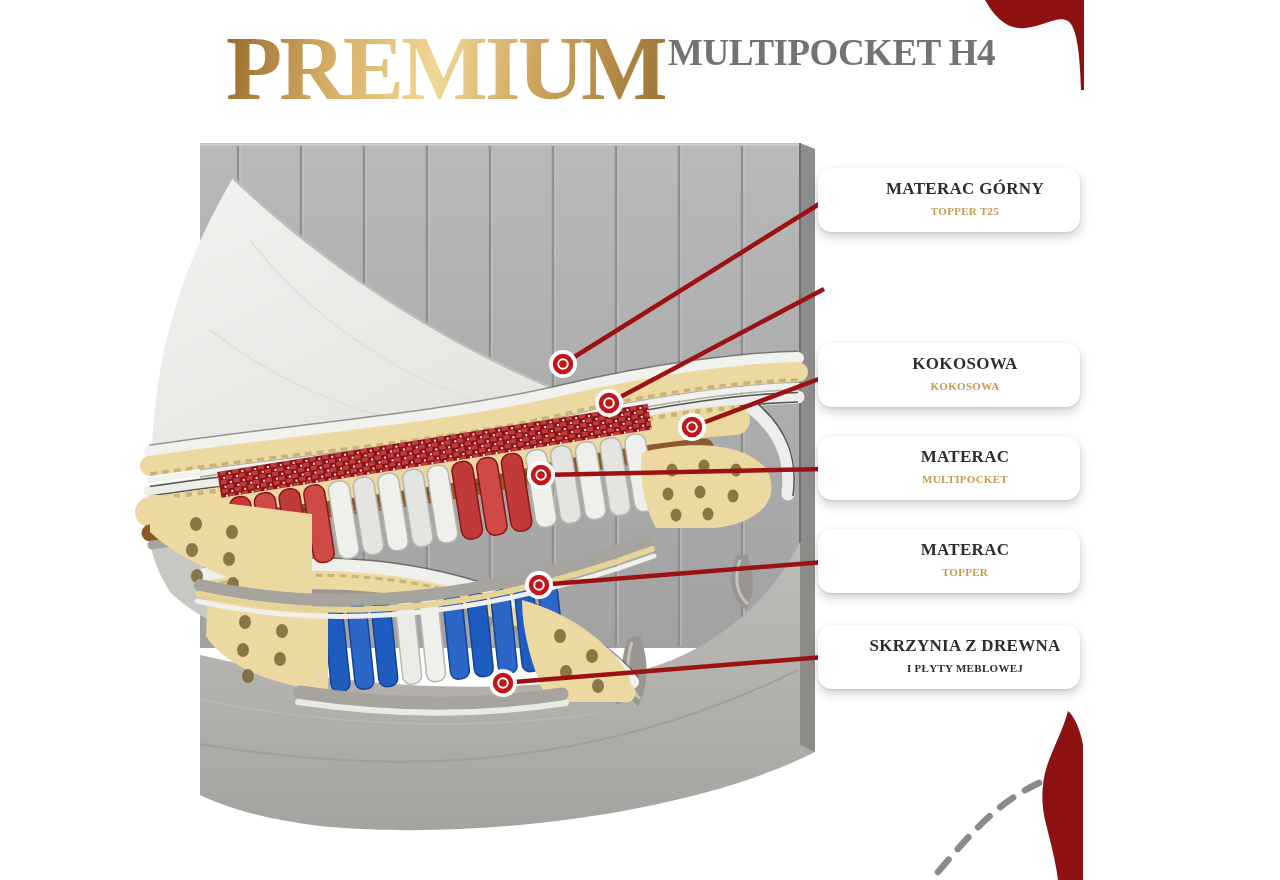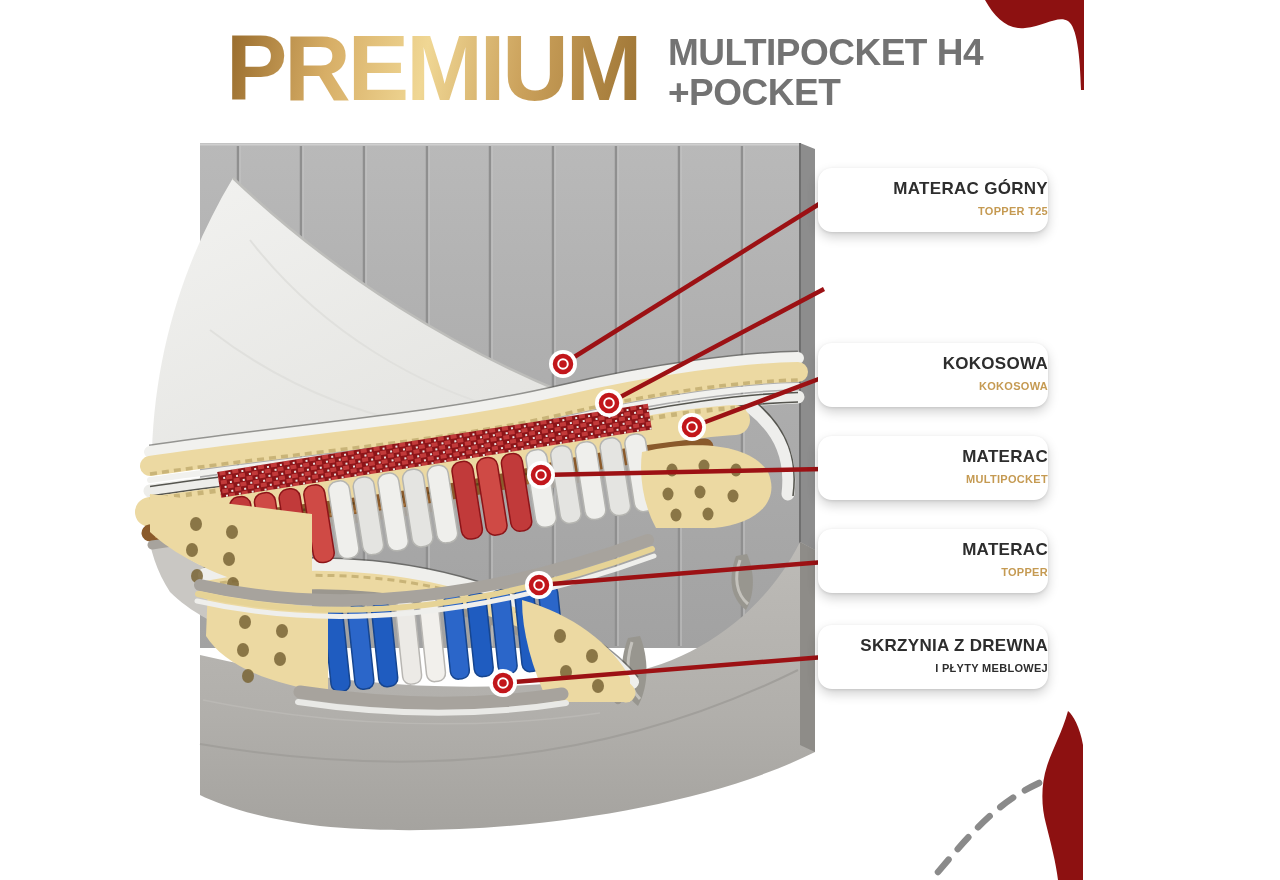--- a/index.html
+++ b/index.html
@@ -1,29 +1,29 @@
 <!DOCTYPE html>
 <html><head>
 <meta charset="utf-8">
 <style>
   html,body{margin:0;padding:0;background:#ffffff;}
   #frame{position:relative;width:1280px;height:880px;background:#ffffff;overflow:hidden;
-         font-family:Liberation Sans, sans-serif;}
+         font-family:Liberation Serif, serif;}
   svg{position:absolute;left:0;top:0;}
   
   .hdr{position:absolute;top:0;left:0;width:1100px;height:130px;}
   .brand{position:absolute;left:226px;top:22px;font-size:92px;font-weight:bold;letter-spacing:-3px;
          background:linear-gradient(100deg,#96692a 0%,#d7ae66 25%,#f0d794 48%,#caa05a 72%,#9d7434 100%);
          -webkit-background-clip:text;background-clip:text;color:transparent;line-height:1;}
   .model{position:absolute;left:668px;top:33px;font-size:37px;font-weight:bold;color:#737373;
          line-height:40px;letter-spacing:-0.5px;}
   
   .callout{position:absolute;left:818px;width:230px;height:64px;background:#ffffff;border-radius:14px;
            box-shadow:0 5px 12px rgba(0,0,0,0.18), 0 1px 3px rgba(0,0,0,0.10);
-           display:flex;flex-direction:column;align-items:flex-end;justify-content:center;z-index:5;}
+           display:flex;flex-direction:column;align-items:center;justify-content:center;z-index:5;padding-left:32px;}
   .callout .c1{font-size:17px;font-weight:600;color:#2d2d2d;letter-spacing:0.3px;line-height:23px;}
   .callout .c2{font-size:11px;font-weight:bold;color:#2d2d2d;letter-spacing:0.3px;line-height:23px;}
   .callout .c2.gold{color:#c59a52;}
 </style>
 </head>
 <body>
 
 <div id="frame">
 
   <svg width="1280" height="880" viewBox="0 0 1280 880">
@@ -263,21 +263,20 @@
 
     <path d="M985,0 C995,18 1008,30 1025,28 C1045,26 1058,15 1068,21 C1077,27 1080,55 1081,90 L1084,90 L1084,0 Z" fill="#8d1111"></path>
     <path d="M1083,880 L1083,745 C1080,727 1073,715 1068,711 C1062,733 1052,750 1047,766 C1041,784 1041,806 1046,824 C1051,844 1056,863 1058,880 Z" fill="#8d1111"></path>
     <path d="M938,872 C980,822 1005,797 1048,779" fill="none" stroke="#8a8a8a" stroke-width="6.5" stroke-dasharray="16 14" stroke-linecap="round"></path>
   </svg>
 
   <div class="hdr">
     <div class="brand">PREMIUM</div>
     <div class="model">
       <div>MULTIPOCKET H4</div>
-      <div>+POCKET</div>
     </div>
   </div>
 
   <div class="callout" style="top:168px">
     <div class="c1">MATERAC GÓRNY</div>
     <div class="c2 gold">TOPPER T25</div>
   </div>
   <div class="callout" style="top:343px">
     <div class="c1">KOKOSOWA</div>
     <div class="c2 gold">KOKOSOWA</div>

